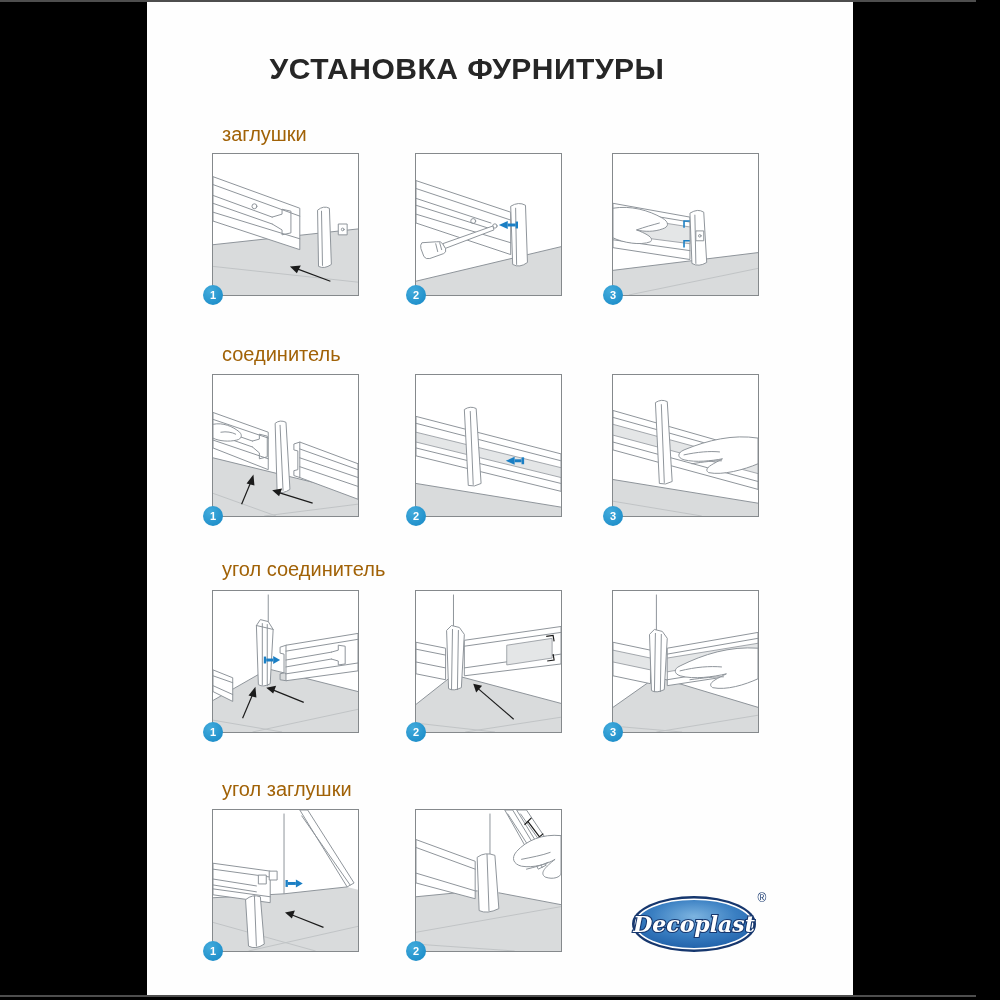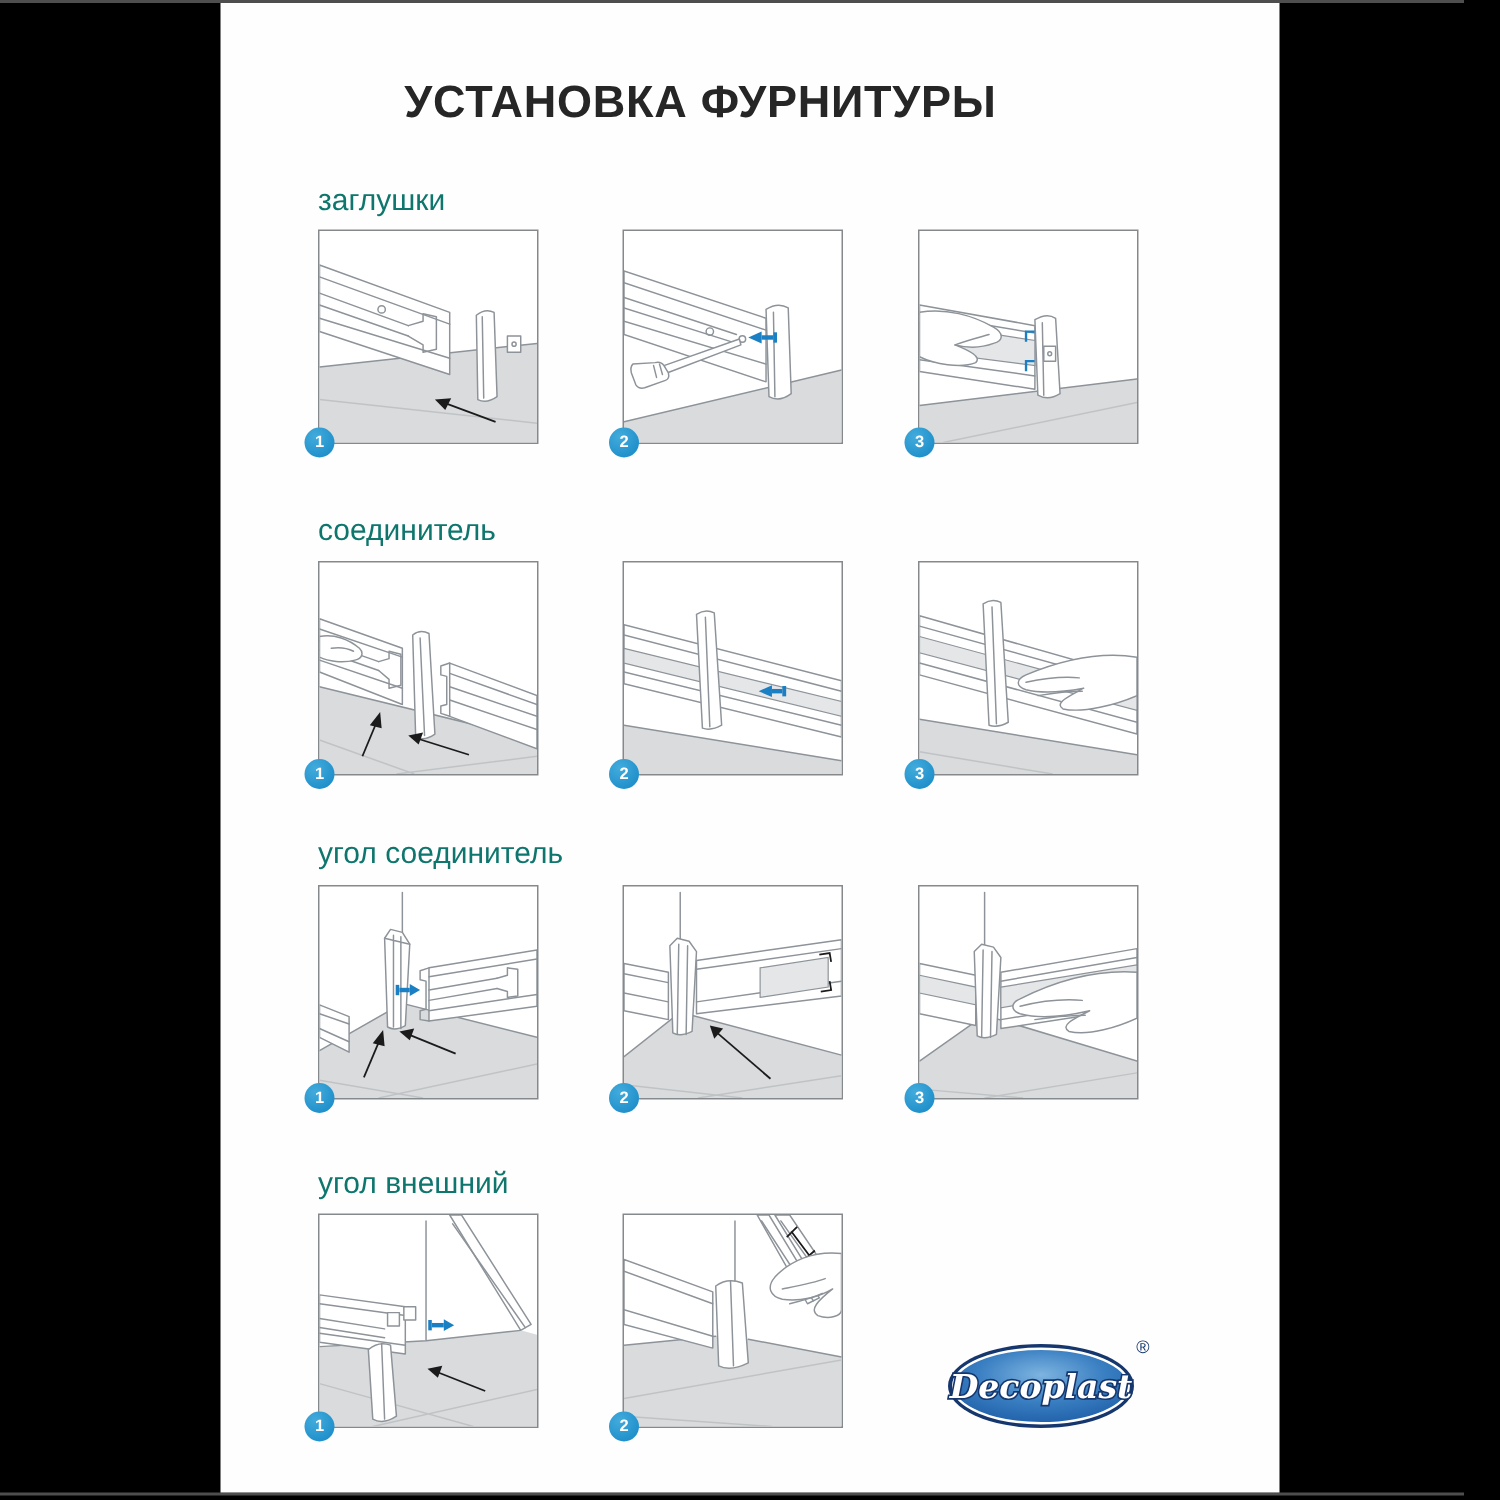--- a/index.html
+++ b/index.html
@@ -4,21 +4,21 @@
 <style>
   html,body{margin:0;padding:0;background:#000;}
   .canvas{position:relative;width:976px;height:1000px;background:#000;overflow:hidden;
           font-family:"Liberation Sans", sans-serif;}
   .edge-line{position:absolute;left:0;width:1000px;height:2px;background:#4e4e4e;}
   .edge-line.top{top:0;}
   .edge-line.bottom{top:995px;}
   .page{position:absolute;left:147px;top:2px;width:706px;height:993px;background:#fefefe;}
   .title{position:absolute;top:50px;left:0;width:640px;margin:0;text-align:center;
          font-size:30px;font-weight:bold;color:#262626;letter-spacing:.5px;}
-  .section-label{position:absolute;left:65px;font-size:20px;color:#0f766e;}
+  .section-label{position:absolute;left:75px;font-size:20px;color:#a16207;}
   .panel{position:absolute;width:147px;height:143px;margin:0;background:#fff;
          border:1px solid #85898c;box-sizing:border-box;}
   .panel svg{display:block;width:100%;height:100%;}
   .badge{position:absolute;left:-10px;bottom:-10px;width:20px;height:20px;border-radius:50%;
          background:radial-gradient(circle at 35% 30%, #42abdc, #1587c5);
          color:#fff;font-size:11px;font-weight:bold;display:flex;align-items:center;
          justify-content:center;line-height:1;}
   .logo{position:absolute;left:483px;top:888px;width:140px;height:66px;}
   
   .ln{fill:none;stroke:#8d9399;stroke-width:1;stroke-linejoin:round;stroke-linecap:round;}
@@ -294,21 +294,21 @@
           <path class="ln" d="M55,64 L147,48 M55,90 L147,75"></path>
         </g>
         <g>
           <path class="fw" d="M147,58 C118,56 92,64 68,76 C61,79 62,84 68,86 C82,90 102,87 115,84 C103,90 95,94 101,98 C115,101 134,95 147,89 Z"></path>
           <path class="ln" d="M68,81 C84,77 98,76 110,77 M78,90 C92,88 103,87 112,87"></path>
         </g>
       </svg>
       <span class="badge">3</span>
     </figure>
 
-    <div class="section-label" style="top:776px">угол внешний</div>
+    <div class="section-label" style="top:776px">угол заглушки</div>
 
     <figure class="panel" style="left:65px;top:807px">
       <svg viewBox="0 0 147 143" preserveAspectRatio="none">
         <path class="ln" d="M72,4 L72,85"></path>
         <g>
           <polygon class="fw" points="88,0 96,0 143,74 136,78"></polygon>
           <path class="ln" d="M90,6 L139,76"></path>
         </g>
         <polygon class="fg" points="0,89 72,85 136,78 147,81 147,143 0,143"></polygon>
         <path class="ln" d="M0,89 L72,85 L136,78"></path>

